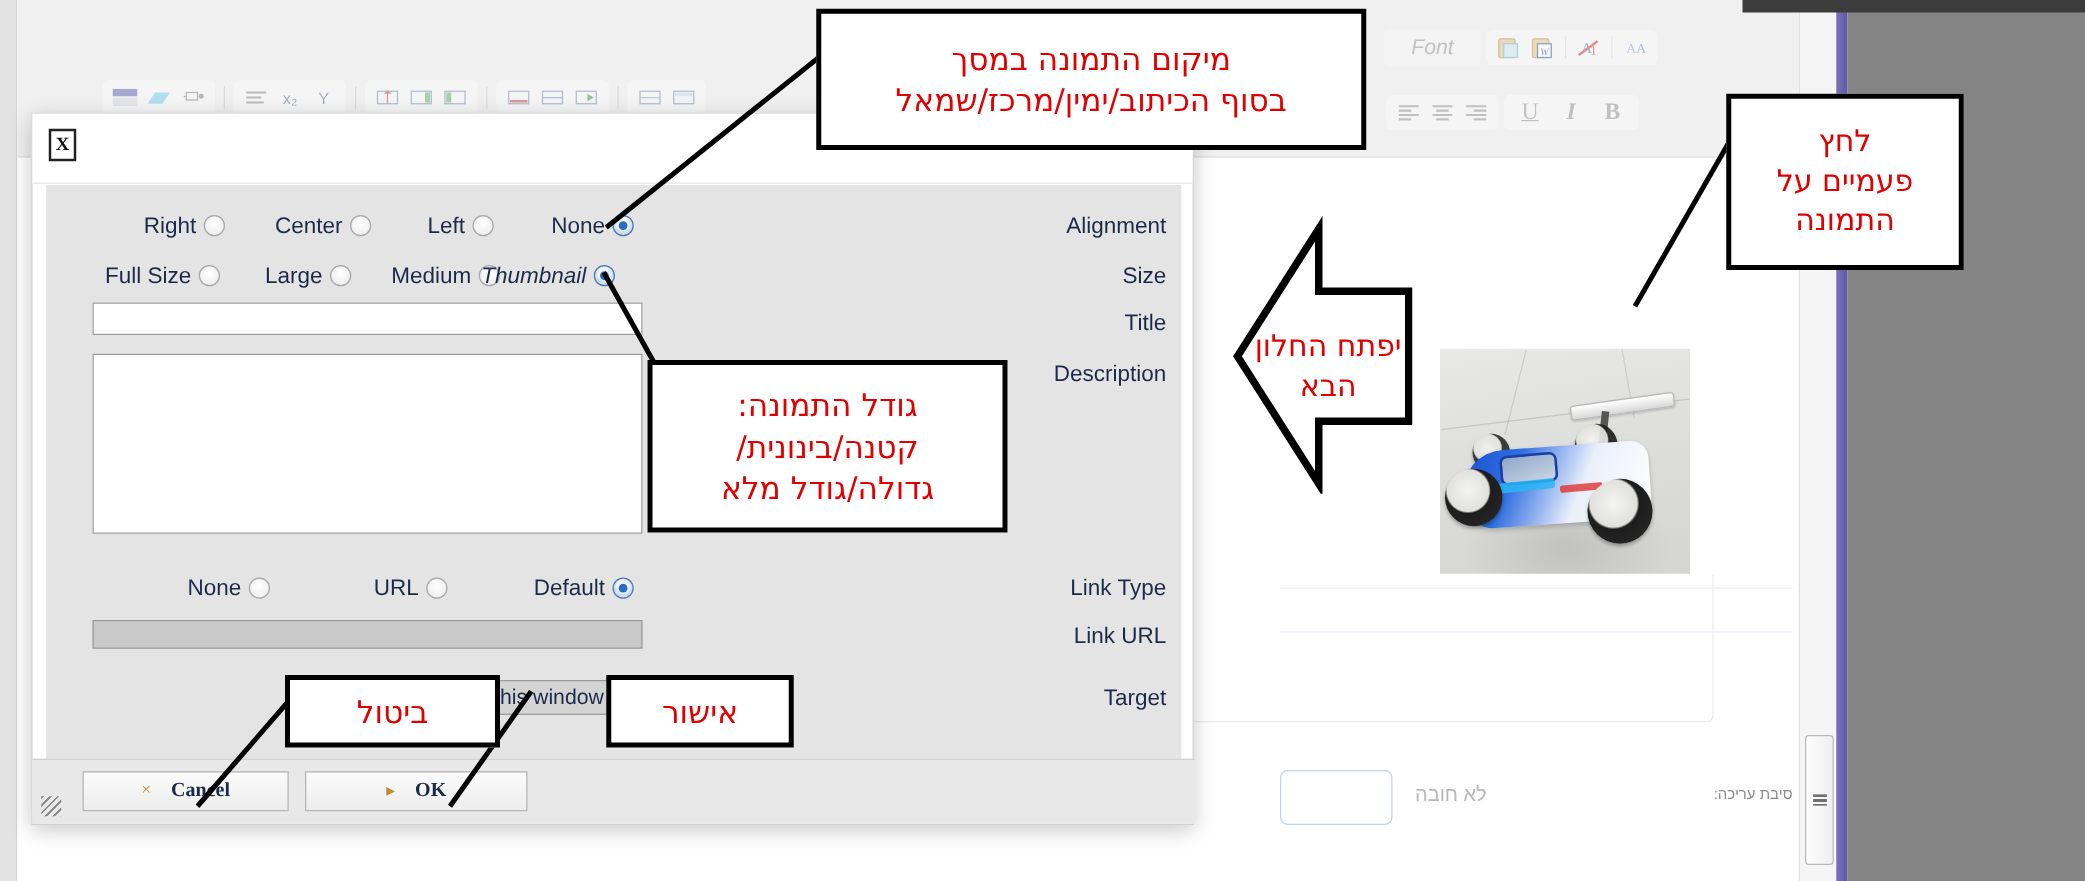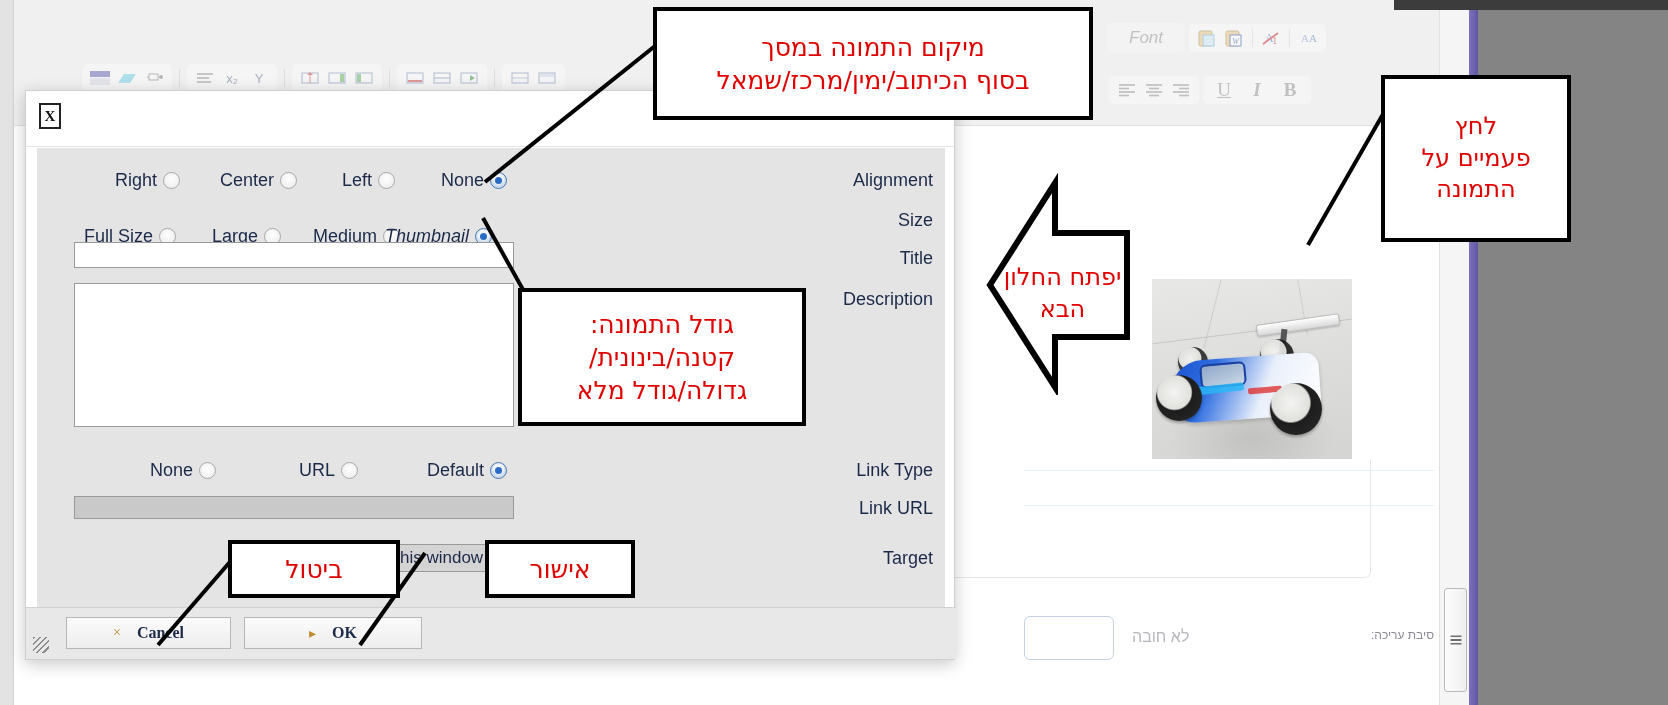--- a/index.html
+++ b/index.html
@@ -517,21 +517,21 @@
           </label>
           <label class="radio-item" style="left:404px;">
             <span>None</span>
             <span class="radio-dot checked"></span>
           </label>
         </div>
         <div class="f-label">Alignment</div>
       </div>
 
       <div class="field-row" style="top:62px;">
-        <div class="radio-line" style="height:26px;margin-top:16px;">
+        <div class="radio-line" style="height:26px;">
           <label class="radio-item" style="left:47px;">
             <span>Full Size</span>
             <span class="radio-dot"></span>
           </label>
           <label class="radio-item" style="left:175px;">
             <span>Large</span>
             <span class="radio-dot"></span>
           </label>
           <label class="radio-item" style="left:276px;">
             <span>Medium</span>
@@ -604,21 +604,21 @@
 
   <div class="anno" style="left:653px;top:7px;width:440px;height:113px;align-items:center;">
     <div>מיקום התמונה במסך</div>
     <div>בסוף הכיתוב/ימין/מרכז/שמאל</div>
   </div>
 
   <svg class="leader" style="left:1280px;top:80px;width:130px;height:180px;">
     <line x1="118" y1="8" x2="28" y2="165" stroke="#000" stroke-width="4"></line>
   </svg>
 
-  <div class="anno small" style="left:1381px;top:75px;width:190px;height:167px;">
+  <div class="anno small" style="left:1381px;top:75px;width:190px;height:141px;">
     <div>לחץ</div>
     <div>פעמיים על</div>
     <div>התמונה</div>
   </div>
 
   <svg class="big-arrow" style="left:985px;top:165px;width:145px;height:230px;" viewBox="0 0 145 230">
     <polygon points="5,120 70,18 70,68 142,68 142,172 70,172 70,222" fill="#ffffff" stroke="#000000" stroke-width="6" stroke-linejoin="miter"></polygon>
   </svg>
   <div style="position:absolute;left:995px;top:253px;width:135px;height:80px;z-index:41;
               display:flex;flex-direction:column;align-items:center;justify-content:center;

